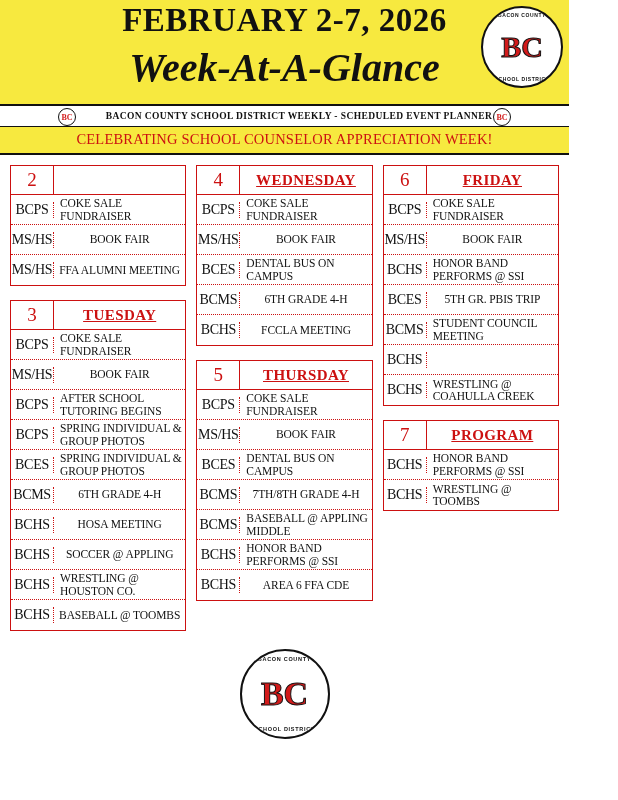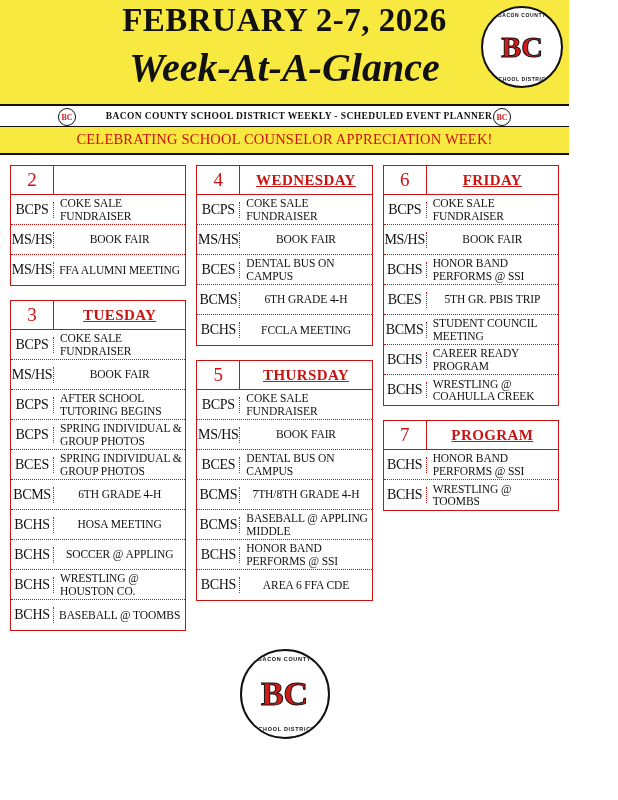--- a/index.html
+++ b/index.html
@@ -453,21 +453,20 @@
             <div class="row">
               <div class="row-school">BCES</div>
               <div class="row-event center">5TH GR. PBIS TRIP</div>
             </div>
             <div class="row">
               <div class="row-school">BCMS</div>
               <div class="row-event">STUDENT COUNCIL MEETING</div>
             </div>
             <div class="row">
               <div class="row-school">BCHS</div>
-              <div class="row-event">CAREER READY PROGRAM</div>
             </div>
             <div class="row">
               <div class="row-school">BCHS</div>
               <div class="row-event">WRESTLING @ COAHULLA CREEK</div>
             </div>
           </div>
         </div>
         <div class="day-block">
           <div class="day-head">
             <div class="day-num">7</div>

